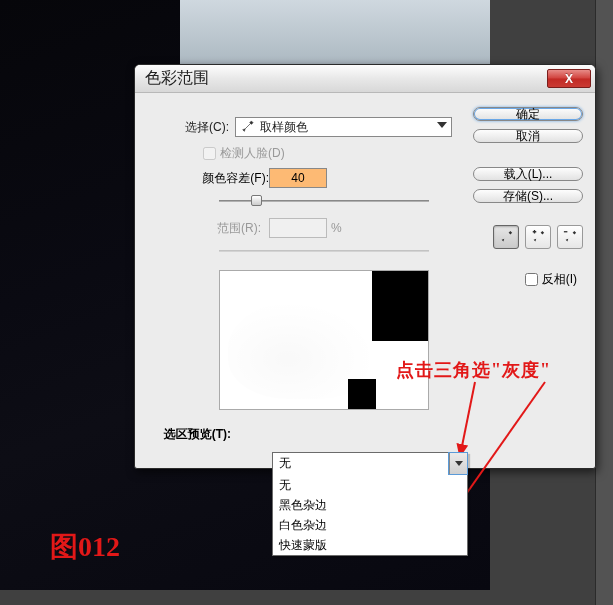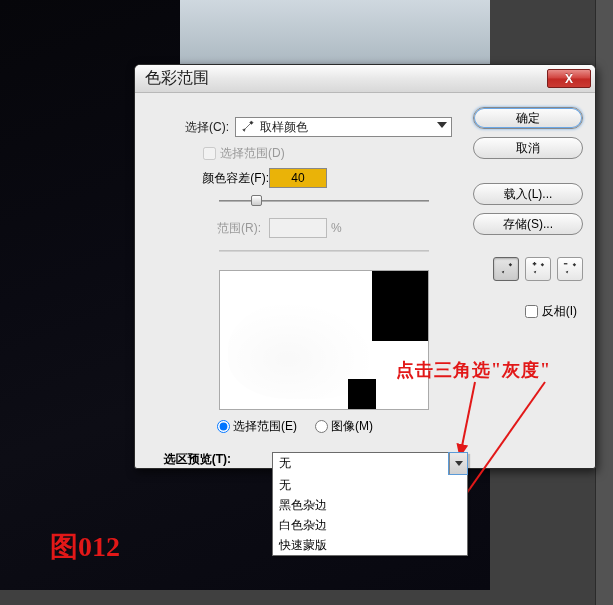--- a/index.html
+++ b/index.html
@@ -45,21 +45,21 @@
   }
   .sel-combo .eyed { width: 14px; height: 14px; margin-right: 6px; }
   .sel-combo .tri { position: absolute; right: 4px; top: 4px; width: 0; height: 0;
     border-left: 5px solid transparent; border-right: 5px solid transparent; border-top: 6px solid #333; }
 
   .check-row { display: flex; align-items: center; margin-left: 56px; margin-bottom: 4px; font-size: 12px; }
   .check-row input { margin-right: 4px; width: 13px; height: 13px; }
 
   .tol-row { display: flex; align-items: center; font-size: 12px; margin-top: 6px; }
   .tol-row .lbl { width: 122px; text-align: right; padding-right: 0; }
-  .num-input { width: 58px; height: 20px; border: 1px solid #888; background: #eab308; font-size: 12px; text-align: center; }
+  .num-input { width: 58px; height: 20px; border: 1px solid #888; background: #fdba74; font-size: 12px; text-align: center; }
 
   .slider-wrap { margin: 6px 0 10px 72px; width: 210px; position: relative; height: 14px; }
   .slider-track { position: absolute; top: 6px; left: 0; right: 0; height: 2px; background: #b0b0b0; border-top: 1px solid #888; }
   .slider-thumb { position: absolute; top: 1px; left: 32px; width: 11px; height: 11px; background: linear-gradient(180deg,#fff,#ccc); border:1px solid #777; border-radius:2px; }
 
   .range-row { display: flex; align-items: center; font-size: 12px; color: #999; margin-top: 4px;}
   .range-row .lbl { width: 122px; text-align: right; padding-right: 8px; }
   .range-row .num-input { background: #f0f0f0; border-color: #bbb; color: #aaa; }
   .pct { margin-left: 4px; }
 
@@ -76,21 +76,21 @@
   }
 
   .radio-row { display: flex; gap: 18px; margin-left: 70px; margin-top: 6px; font-size: 12px; }
   .radio-row label { display: flex; align-items: center; gap: 3px; cursor: pointer; }
   .radio-row input { width: 13px; height: 13px; }
 
   .preview-sel-row { display: flex; align-items: center; font-size: 12px; margin-top: 16px; margin-left: 10px; }
   .preview-sel-row .lbl { width: 80px; text-align: right; padding-right: 6px; font-weight: bold; }
 
   .btn {
-    height: 22px; background: linear-gradient(180deg,#fdfdfd,#e2e2e2);
+    height: 14px; background: linear-gradient(180deg,#fdfdfd,#e2e2e2);
     border: 1px solid #888; border-radius: 11px; font-size: 12px;
     display: flex; align-items: center; justify-content: center; cursor: pointer;
   }
   .btn.primary { box-shadow: 0 0 0 1px #6aa7e6 inset, 0 0 3px #6aa7e6; }
 
   .eyedropper-row { display: flex; gap: 6px; margin-top: 14px; justify-content: flex-end; }
   .tool-btn { width: 26px; height: 24px; background: linear-gradient(180deg,#fff,#e6e6e6);
     border: 1px solid #999; border-radius: 3px; display:flex; align-items:center; justify-content:center; }
   .tool-btn.active { background: linear-gradient(180deg,#e6e6e6,#cacaca); border-color:#666; box-shadow: inset 0 1px 2px rgba(0,0,0,0.25); }
 
@@ -148,21 +148,21 @@
           <svg class="eyed" viewBox="0 0 16 16">
             <path d="M13 1l2 2-2 2-1-1-6 6-1 3-2-2 3-1 6-6-1-1z" fill="#333" stroke="#333" stroke-width="0.5"></path>
           </svg>
           <span>取样颜色</span>
           <div class="tri"></div>
         </div>
       </div>
 
       <div class="check-row">
         <input type="checkbox" disabled="" style="">
-        <span style="color:#999">选择范围(D)</span>
+        <span style="color:#999">检测人脸(D)</span>
       </div>
 
       <div class="tol-row">
         <span class="lbl">颜色容差(F):</span>
         <input class="num-input" value="40" style="">
       </div>
       <div class="slider-wrap">
         <div class="slider-track"></div>
         <div class="slider-thumb"></div>
       </div>
@@ -175,30 +175,20 @@
       <div class="slider-wrap" style="opacity:0.4">
         <div class="slider-track"></div>
       </div>
 
       <div class="preview-box">
         <div class="pv-shape"></div>
         <div class="pv-black"></div>
         <div class="pv-black2"></div>
       </div>
 
-      <div class="radio-row">
-        <label>
-          <input type="radio" name="pv" checked="" style="">
-          <span>选择范围(E)</span>
-        </label>
-        <label>
-          <input type="radio" name="pv" style="">
-          <span>图像(M)</span>
-        </label>
-      </div>
 
       <div class="preview-sel-row">
         <span class="lbl">选区预览(T):</span>
       </div>
 
     </div>
 
     <div class="right-col">
       <div class="btn primary">
           <span>确定</span>

